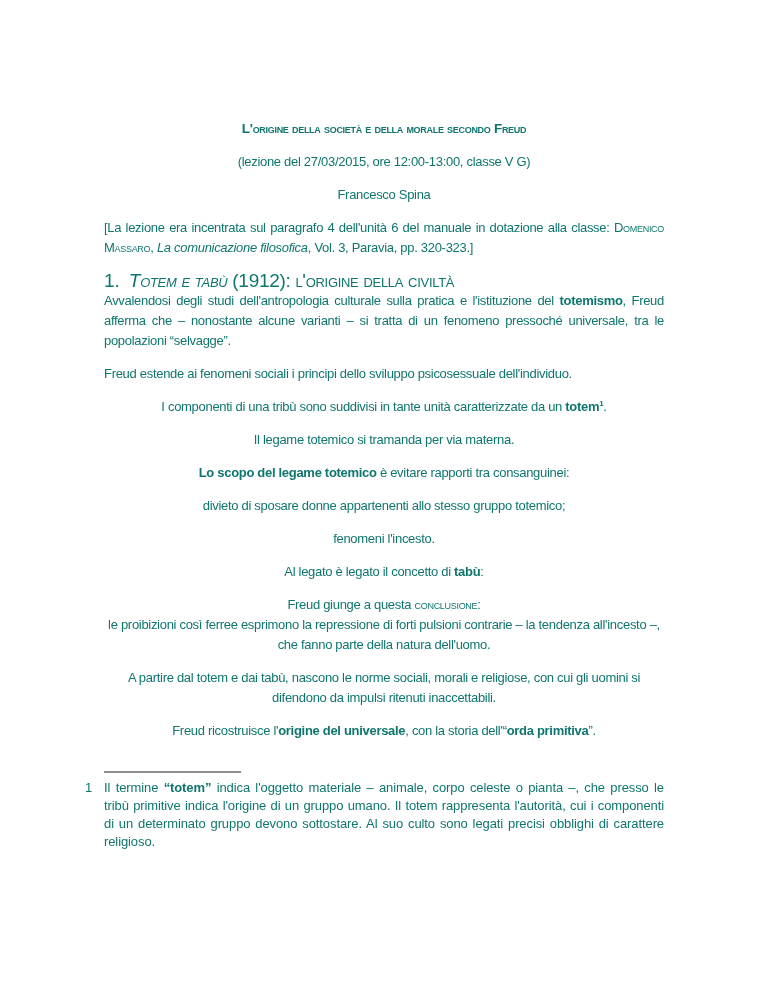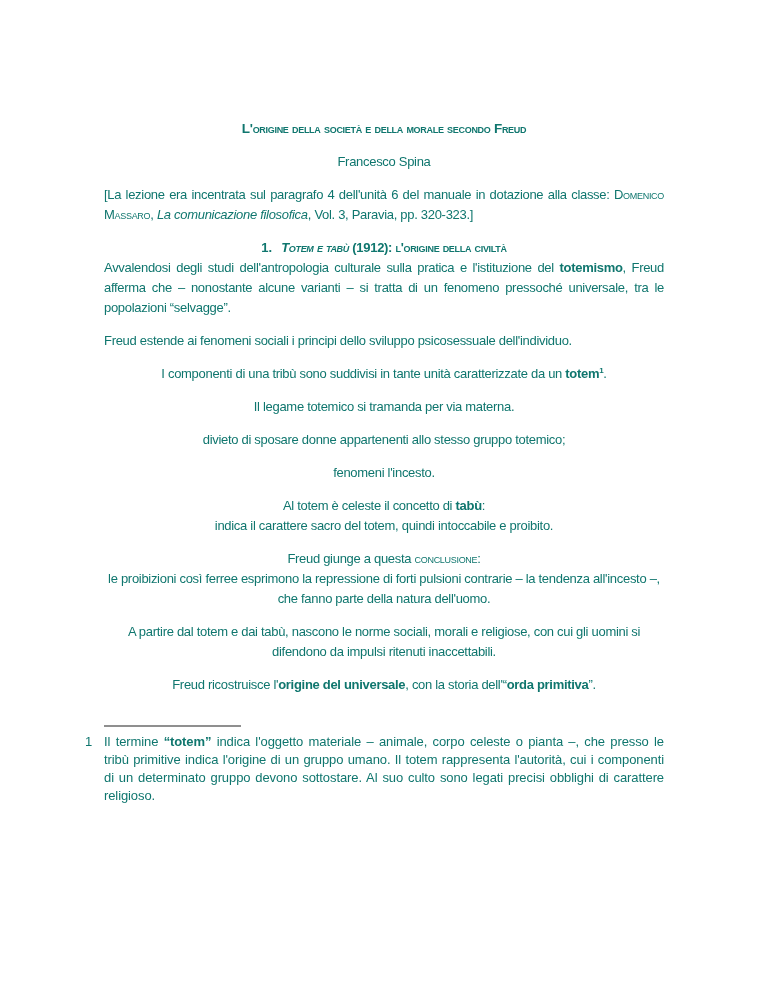--- a/index.html
+++ b/index.html
@@ -26,23 +26,23 @@
   i        { font-style: italic; }
 
   h1.doc-title {
     font-size: 13.5px;
     font-weight: bold;
     font-variant: small-caps;
     text-align: center;
   }
   .note { margin-bottom: 53px; }
   h2.section-heading {
-    font-size: 13px;
-    font-weight: bold;
-    text-align: center;
+    font-size: 19px;
+    font-weight: normal;
+    text-align: left;
     margin-bottom: 0;
   }
   h2.section-heading .hnum { margin-right: 9px; letter-spacing: 0; }
 
   sup.fn-ref {
     font-size: 8px;
     font-weight: bold;
     vertical-align: super;
     line-height: 0;
   }
@@ -65,42 +65,44 @@
   }
   .fn-marker { display: inline-block; width: 19px; text-indent: 0; }
 </style>
 </head>
 <body>
 
 <div class="page">
 
   <h1 class="doc-title">L'origine della società e della morale secondo Freud</h1>
 
+  <p class="center">(lezione del 27/03/2015, ore 12:00-13:00, classe V G)</p>
 
   <p class="center">Francesco Spina</p>
 
   <p class="justify note"><span>[La lezione era incentrata sul paragrafo 4 dell'unità 6 del manuale in dotazione alla classe: </span><span class="sc">Domenico Massaro</span><span>, </span><i>La comunicazione filosofica</i><span>, Vol. 3, Paravia, pp. 320-323.]</span></p>
 
   <h2 class="section-heading"><span class="hnum">1.</span><i class="sc">Totem e tabù</i><span> (1912): </span><span class="sc">l'origine della civiltà</span></h2>
 
   <p class="justify"><span>Avvalendosi degli studi dell'antropologia culturale sulla pratica e l'istituzione del </span><b>totemismo</b><span>, Freud afferma che – nonostante alcune varianti – si tratta di un fenomeno pressoché universale, tra le popolazioni “selvagge”.</span></p>
 
   <p class="justify">Freud estende ai fenomeni sociali i principi dello sviluppo psicosessuale dell'individuo.</p>
 
   <p class="center"><span>I componenti di una tribù sono suddivisi in tante unità caratterizzate da un </span><b>totem</b><sup class="fn-ref">1</sup><span>.</span></p>
 
   <p class="center">Il legame totemico si tramanda per via materna.</p>
 
 
+  <p class="center"><b>Lo scopo del legame totemico</b><span> è evitare rapporti tra consanguinei:</span></p>
 
   <p class="center">divieto di sposare donne appartenenti allo stesso gruppo totemico;</p>
 
   <p class="center">fenomeni l'incesto.</p>
 
-  <p class="center"><span>Al totem è celeste il concetto di </span><b>tabù</b><span>:</span><br><span>indica il carattere sacro del totem, quindi intoccabile e proibito.</span></p>
+  <p class="center"><span>Al legato è legato il concetto di </span><b>tabù</b><span>:</span><br></p>
 
   <p class="center"><span>Freud giunge a questa </span><span class="sc">conclusione</span><span>:</span><br><span>le proibizioni così ferree esprimono la repressione di forti pulsioni contrarie – la tendenza all'incesto –, che fanno parte della natura dell'uomo.</span></p>
 
   <p class="center">A partire dal totem e dai tabù, nascono le norme sociali, morali e religiose, con cui gli uomini si difendono da impulsi ritenuti inaccettabili.</p>
 
   <p class="center"><span>Freud ricostruisce l'</span><b>origine del universale</b><span>, con la storia dell'“</span><b>orda primitiva</b><span>”.</span></p>
 
   <div class="footnote">
     <div class="fn-rule"></div>
     <p class="fn-text"><span class="fn-marker">1</span><span>Il termine </span><b>“totem”</b><span> indica l'oggetto materiale – animale, corpo celeste o pianta –, che presso le tribù primitive indica l'origine di un gruppo umano. Il totem rappresenta l'autorità, cui i componenti di un determinato gruppo devono sottostare. Al suo culto sono legati precisi obblighi di carattere religioso.</span></p>

